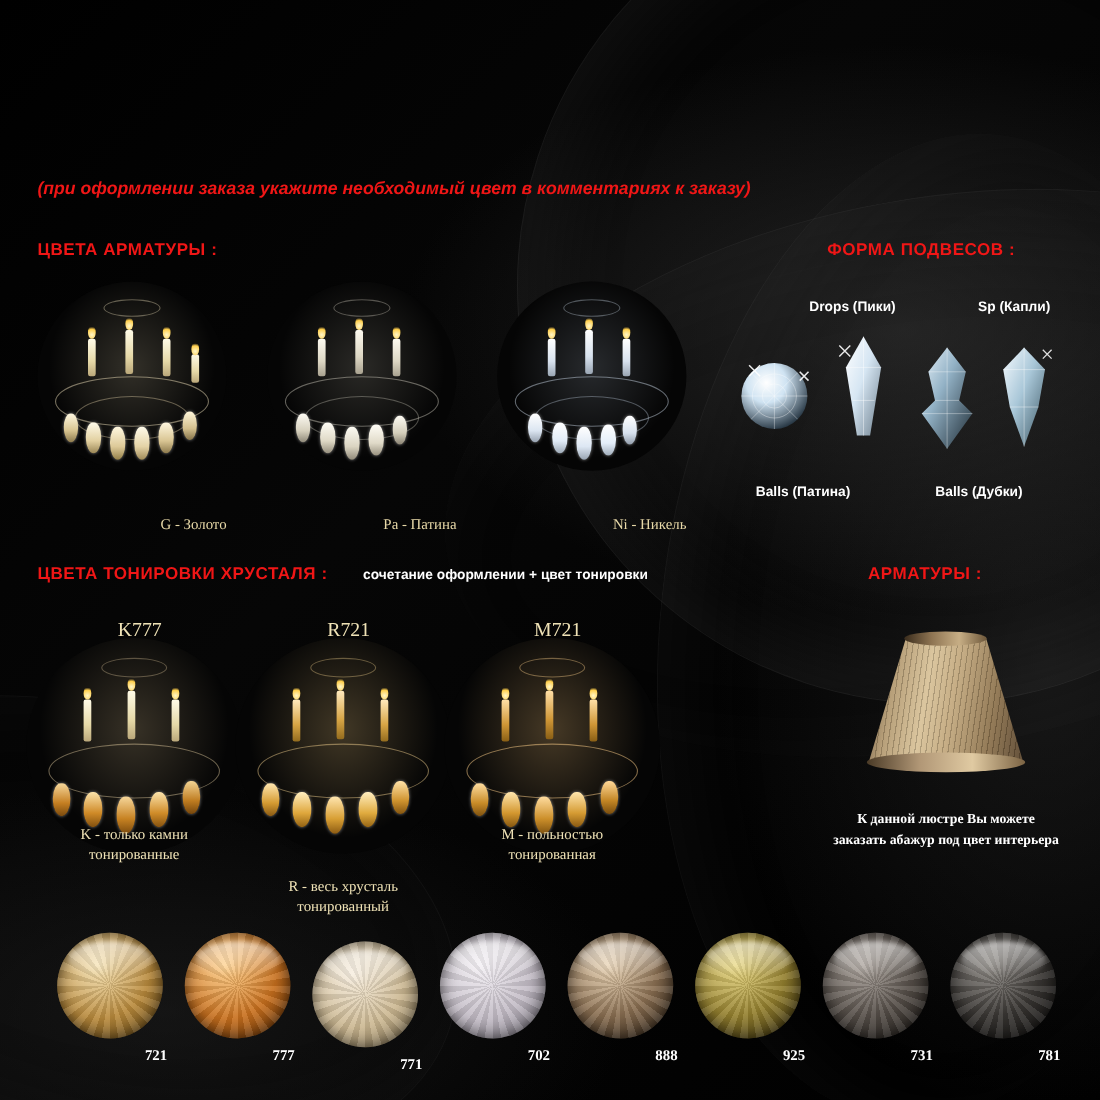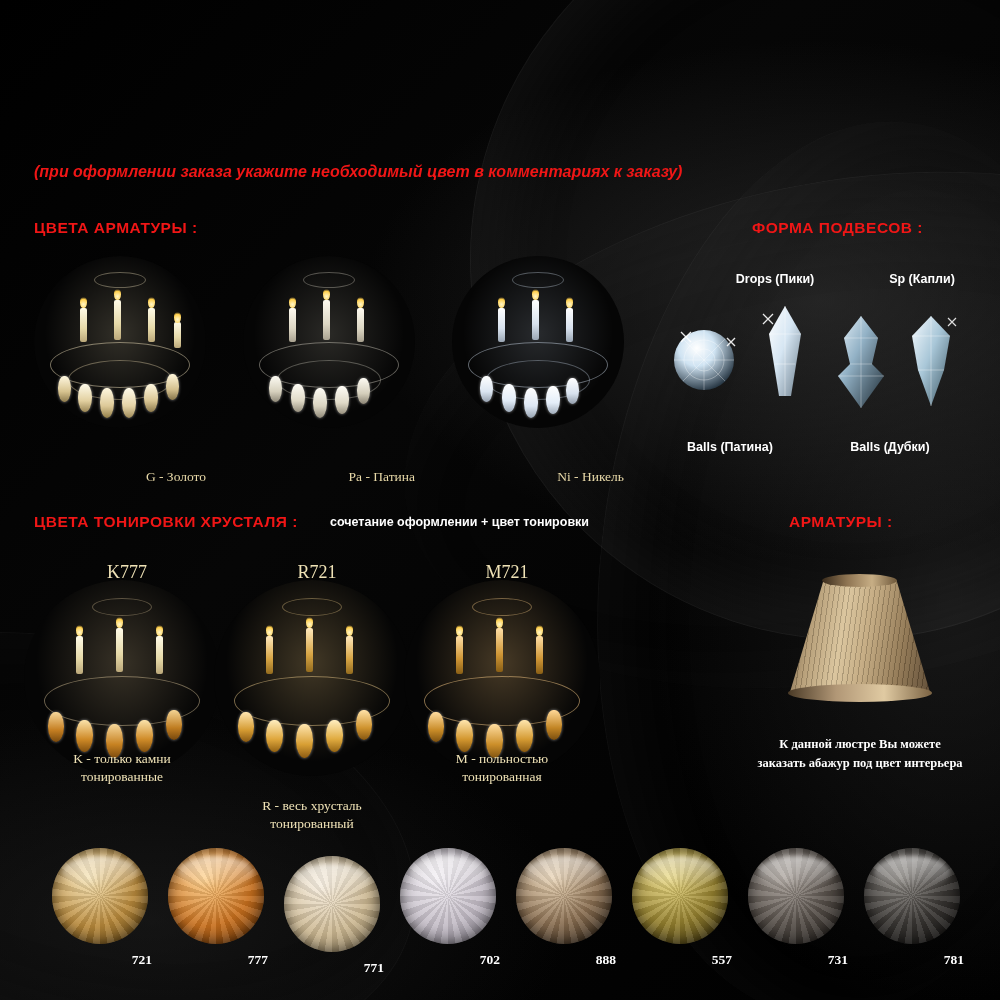--- a/index.html
+++ b/index.html
@@ -492,21 +492,21 @@
           <div class="shine"></div>
       </div>
       <div class="stone-label">888</div>
     </div>
 
     <div class="stone-item" style="left:628px; top:8px;">
       <div class="stone" style="background:radial-gradient(circle at 38% 30%, #e9d882, #94802f 52%, #2c2409 100%);">
         <div class="facets"></div>
           <div class="shine"></div>
       </div>
-      <div class="stone-label">557</div>
+      <div class="stone-label">925</div>
     </div>
 
     <div class="stone-item" style="left:744px; top:8px;">
       <div class="stone" style="background:radial-gradient(circle at 38% 30%, #a9a19a, #564f49 52%, #1a1714 100%);">
         <div class="facets"></div>
           <div class="shine"></div>
       </div>
       <div class="stone-label">731</div>
     </div>
 

